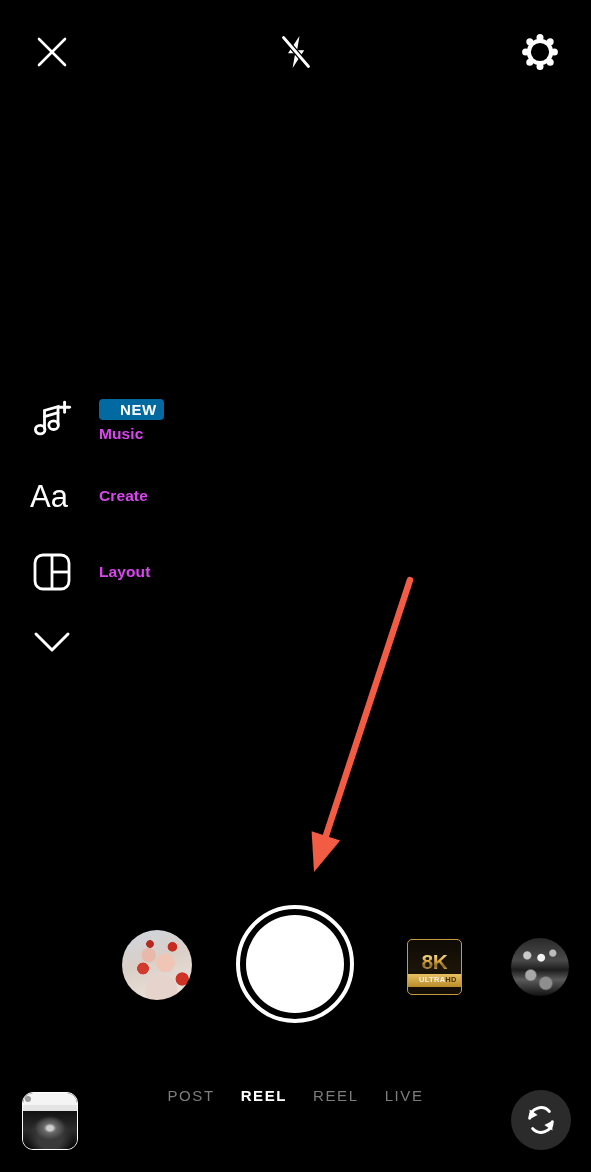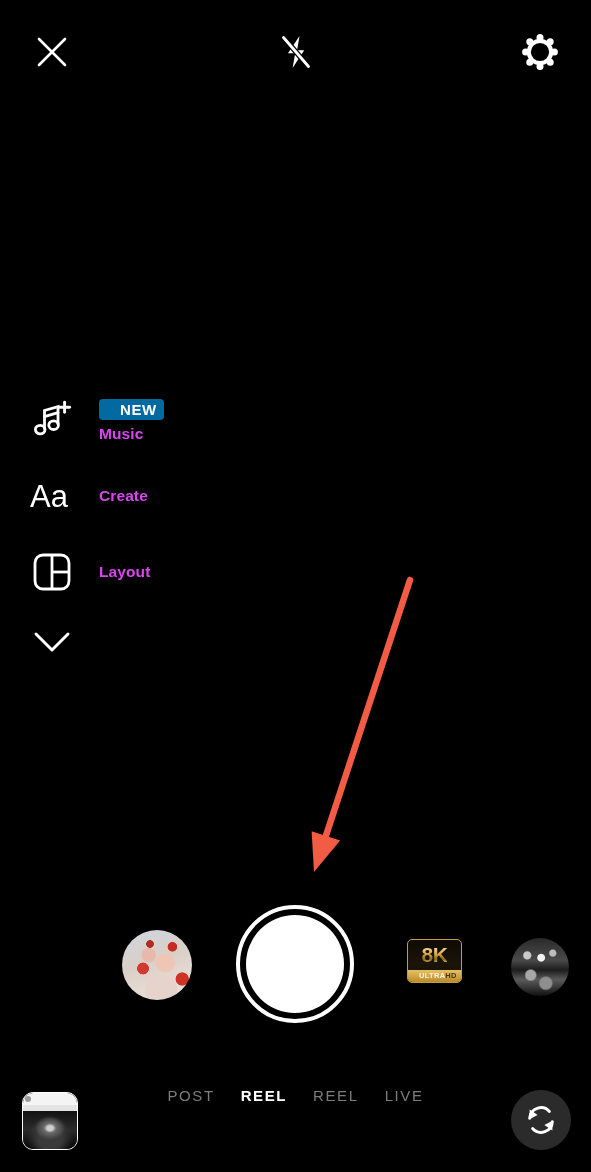--- a/index.html
+++ b/index.html
@@ -144,28 +144,28 @@
       radial-gradient(circle at 60% 78%, #8e8e8e 0 10%, transparent 13%),
       linear-gradient(180deg, #2a2a2a 0%, #4a4a4a 38%, #1d1d1d 55%, #5a5a5a 72%, #111111 100%);
   }
 
   
   #effect-8k {
     position: absolute;
     left: 407px;
     top: 939px;
     width: 55px;
-    height: 44px;
+    height: 56px;
     border-radius: 5px;
     background: linear-gradient(180deg, #0e0b06 0%, #1b1408 55%, #120d06 100%);
     border: 1.5px solid #c79b45;
     display: flex;
     flex-direction: column;
     align-items: center;
-    justify-content: space-between;
+    justify-content: center;
     overflow: hidden;
   }
   #badge-8k-main {
     font-size: 21px;
     font-weight: 700;
     line-height: 1;
     margin-top: 4px;
     letter-spacing: -.5px;
     background: linear-gradient(180deg, #fdf0c2 0%, #e0b košt 1%, #d9a843 45%, #8a6418 70%, #f0d489 100%);
     background: linear-gradient(180deg, #fdf3cd 0%, #dfae45 45%, #8c6819 72%, #f2d98f 100%);

